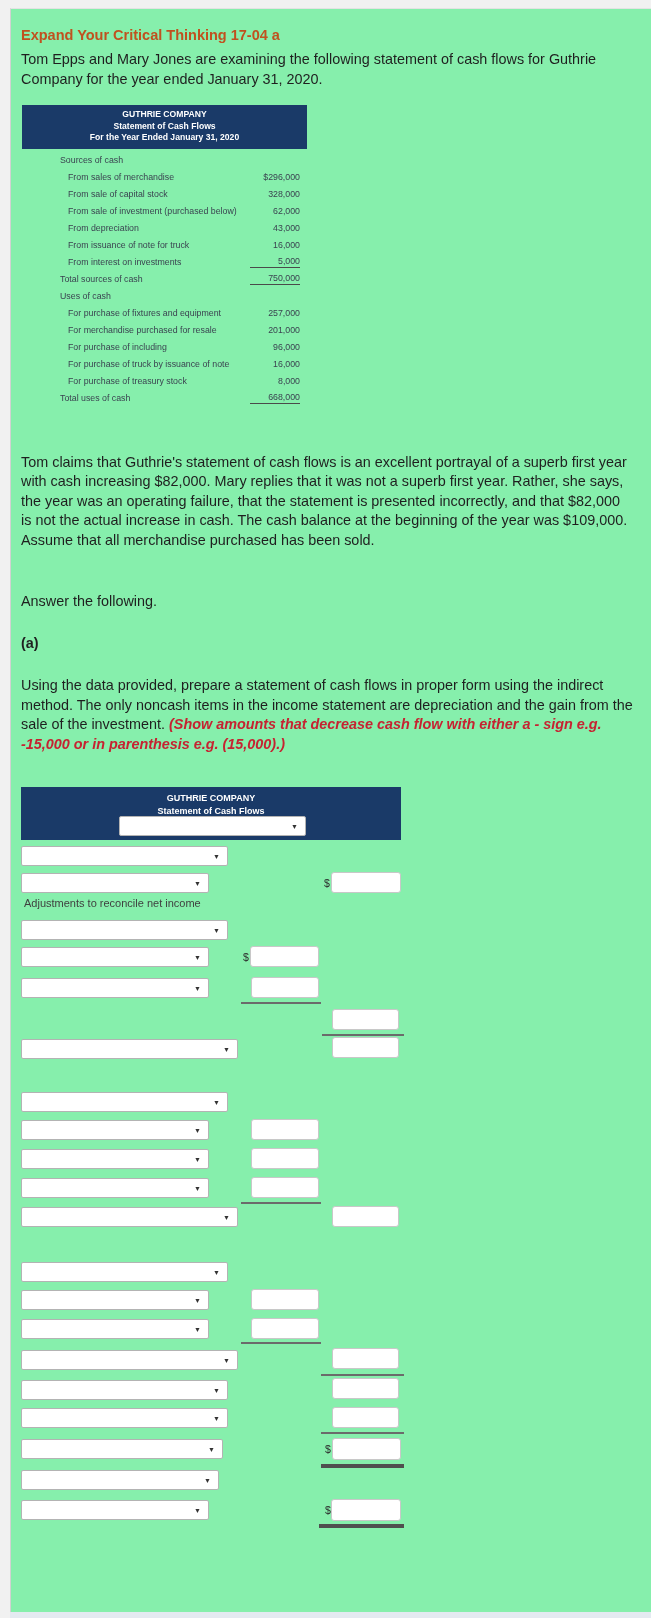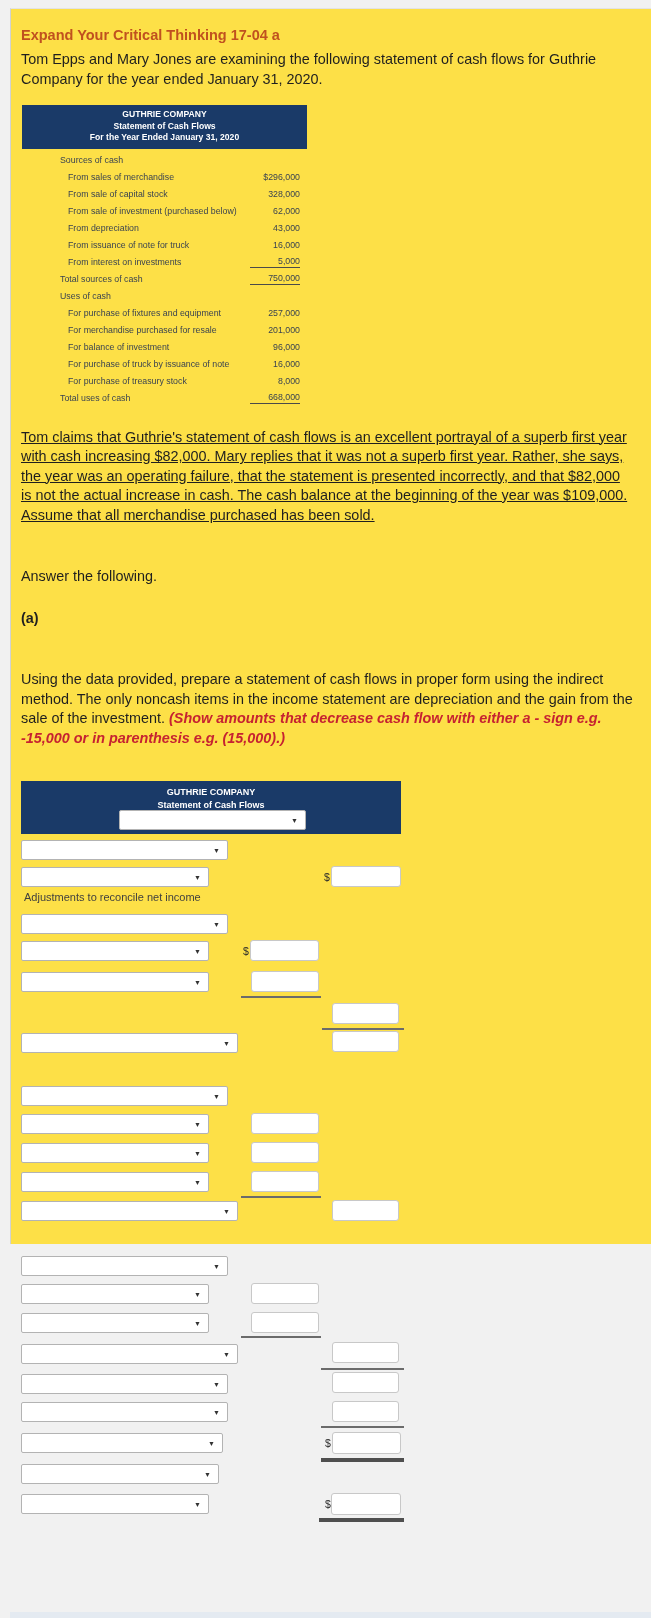--- a/index.html
+++ b/index.html
@@ -1,28 +1,28 @@
 <!DOCTYPE html>
 <html><head>
 <meta charset="utf-8">
 <style>
   html,body { margin:0; padding:0; background:#f1f1f1; font-family:"Liberation Sans", sans-serif; }
   .frame { position:relative; width:651px; height:1618px; background:#f1f1f1; overflow:hidden; }
-  .card { position:absolute; left:10px; top:8px; width:641px; height:1236px; background:#fde047;
+  .card { position:absolute; left:10px; top:8px; width:641px; height:1604px; background:#86efac;
           border-left:1px solid #d2d2d2; border-top:1px solid #e3e3e3; box-sizing:border-box;
           padding:18px 0 4px 10px; }
   .bottom-strip { position:absolute; left:10px; top:1612px; width:641px; height:6px; background:#e4eaf1; }
 
   h1.title { margin:0; font-size:14.5px; font-weight:bold; color:#c0511f; }
   .para { font-size:14.4px; color:#1f1f1f; line-height:19.5px; width:613px; margin:0; }
   .intro { margin-top:7px; }
-  .discussion { margin-top:21px;text-decoration:underline; }
+  .discussion { margin-top:46px; }
   .answer { margin-top:42px; }
   .part { margin-top:22px; font-weight:bold; }
-  .instr { margin-top:42px; }
+  .instr { margin-top:23px; }
   .warn { color:#c62231; font-weight:bold; font-style:italic; }
 
   
   .stmt { width:285px; margin:16px 0 0 1px; font-size:8.8px; color:#3a4350; }
   .stmt-hdr { background:#1a3a68; color:#ffffff; text-align:center; font-weight:bold;
               font-size:8.6px; line-height:11.5px; padding:4px 0 5px; }
   .stmt-body { padding-top:3px; }
   .trow { display:flex; align-items:center; height:17px; }
   .trow .lbl { padding-left:2px;margin-left:36px; }
   .trow.r-item .lbl { padding-left:10px; }
@@ -99,21 +99,21 @@
           </div>
         <div class="trow r-item">
             <span class="lbl">For purchase of fixtures and equipment</span>
             <span class="val">257,000</span>
           </div>
         <div class="trow r-item">
             <span class="lbl">For merchandise purchased for resale</span>
             <span class="val">201,000</span>
           </div>
         <div class="trow r-item">
-            <span class="lbl">For balance of investment</span>
+            <span class="lbl">For purchase of including</span>
             <span class="val">96,000</span>
           </div>
         <div class="trow r-item">
             <span class="lbl">For purchase of truck by issuance of note</span>
             <span class="val">16,000</span>
           </div>
         <div class="trow r-item">
             <span class="lbl">For purchase of treasury stock</span>
             <span class="val">8,000</span>
           </div>

